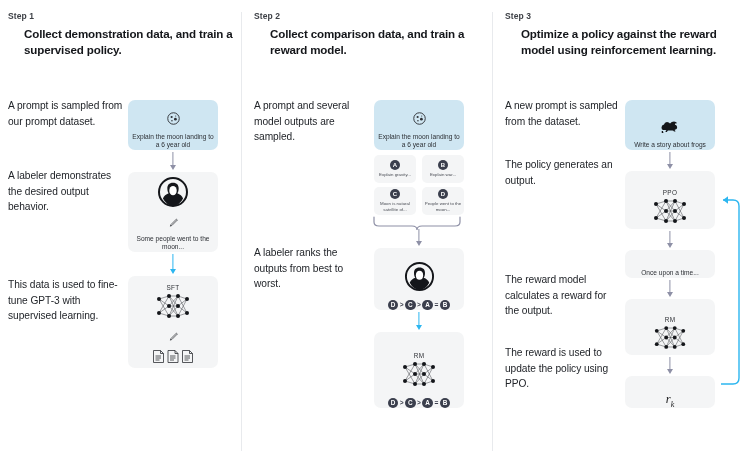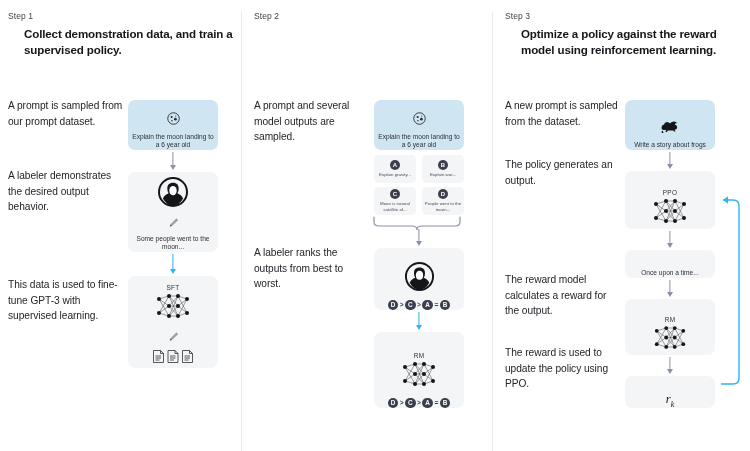--- a/index.html
+++ b/index.html
@@ -21,21 +21,21 @@
   .divider.d2 { left: 492px; }
 
   
   .col { position: absolute; top: 0; width: 241px; height: 451px; }
   .col.c1 { left: 0px; }
   .col.c2 { left: 246px; }
   .col.c3 { left: 497px; }
 
   .step-label {
     position: absolute; left: 8px; top: 11px;
-    font-size: 8.5px; font-weight: 400; color: #3c3f45; letter-spacing: .1px;
+    font-size: 8.5px; font-weight: 700; color: #3c3f45; letter-spacing: .1px;
   }
   .step-title {
     position: absolute; left: 24px; top: 26px; width: 225px;
     font-size: 11.6px; font-weight: 700; line-height: 16px;
     color: #14161a; letter-spacing: -.15px;
   }
 
   
   .para {
     position: absolute; left: 8px; width: 118px;
@@ -215,20 +215,21 @@
               <path d="M75 3 v6 h6"></path>
             <path d="M65 14 h11 M65 18 h11 M65 22 h8"></path>
           </g>
         </svg>
       </span>
     </div>
   </div>
 
   <div class="col c2">
     <div class="step-label">Step 2</div>
+    <div class="step-title">Collect comparison data, and train a reward model.</div>
 
     <div class="para" style="top:98px;">A prompt and several model outputs are sampled.</div>
     <div class="para" style="top:245px;">A labeler ranks the outputs from best to worst.</div>
 
     <div class="node blue" style="left:128px; top:100px; width:90px; height:50px;">
       <span class="icon">
         <svg width="15" height="15" viewBox="0 0 24 24">
           <circle cx="12" cy="12" r="9.2" fill="none" stroke="#2d3035" stroke-width="1.5"></circle>
           <circle cx="9" cy="9.5" r="1.7" fill="#2d3035"></circle>
           <circle cx="15" cy="13" r="2.2" fill="#2d3035"></circle>

